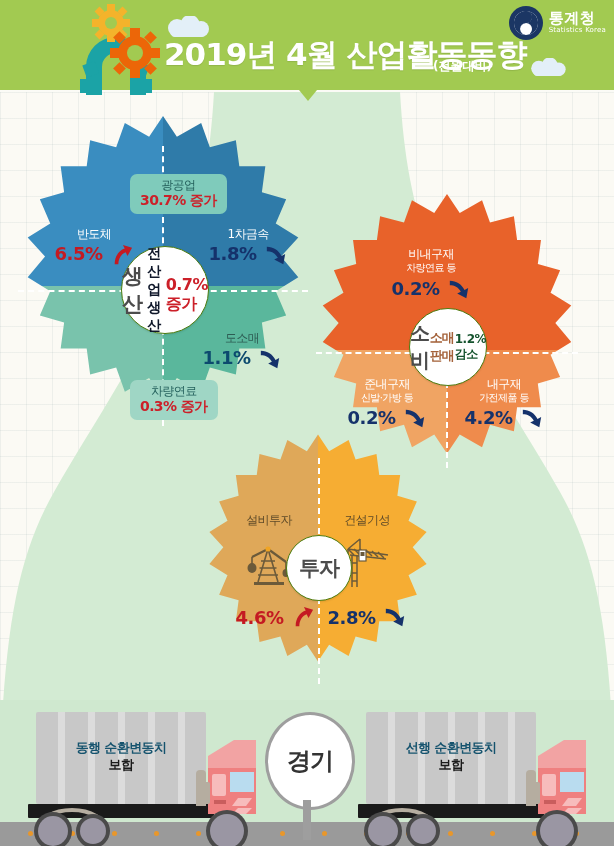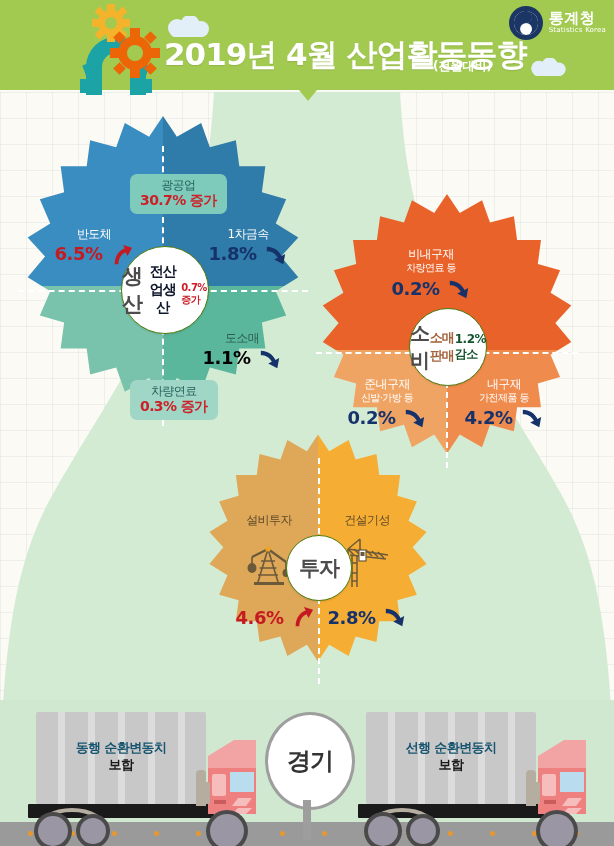--- a/index.html
+++ b/index.html
@@ -246,31 +246,31 @@
       <svg class="arrow" viewBox="0 0 24 24">
         <path d="M2,3 C9,3 15,7 18,13 L22,11 L20,22 L10,17 L14,15 C11,10 7,8 2,8 Z" fill="#15326b"></path>
       </svg>
     </div>
   </div>
 
 
   <div class="lbl" style="left:192px;top:332px;width:100px;color:#2d5c53;">
     <div class="nm">도소매</div>
     <div class="valrow">
-      <span class="val" style="color:#000000;">1.1%</span>
+      <span class="val" style="color:#0c4a6e;">1.1%</span>
       <svg class="arrow" viewBox="0 0 24 24">
         <path d="M2,3 C9,3 15,7 18,13 L22,11 L20,22 L10,17 L14,15 C11,10 7,8 2,8 Z" fill="#15326b"></path>
       </svg>
     </div>
   </div>
 
   <div class="hub" style="left:121px;top:246px;width:86px;height:86px;">
     <div class="hub-title" style="font-size:21px;">생산</div>
     <div class="hub-sub" style="font-size:14px;color:#0f172a;margin-top:-1px;text-align:center;">전산업생산</div>
-    <div class="hub-val" style="font-size:10px;color:#cc2029;margin-top:9px;">0.7% 증가</div>
+    <div class="hub-val" style="font-size:16px;color:#cc2029;margin-top:9px;">0.7% 증가</div>
   </div>
 
   <div class="gearwrap" style="left:312px;top:215px;">
     <svg width="270" height="270" viewBox="0 0 200 200">
       <defs>
         <clipPath id="cTop">
             <rect x="0" y="0" width="200" height="100"></rect>
           </clipPath>
         <clipPath id="cBotL">
             <rect x="0" y="100" width="100" height="100"></rect>

